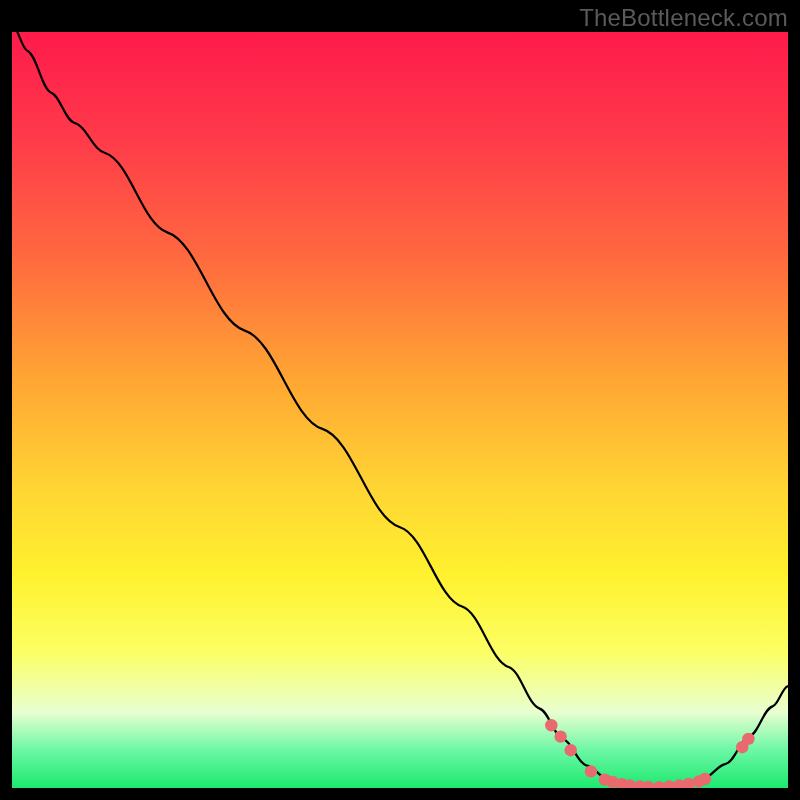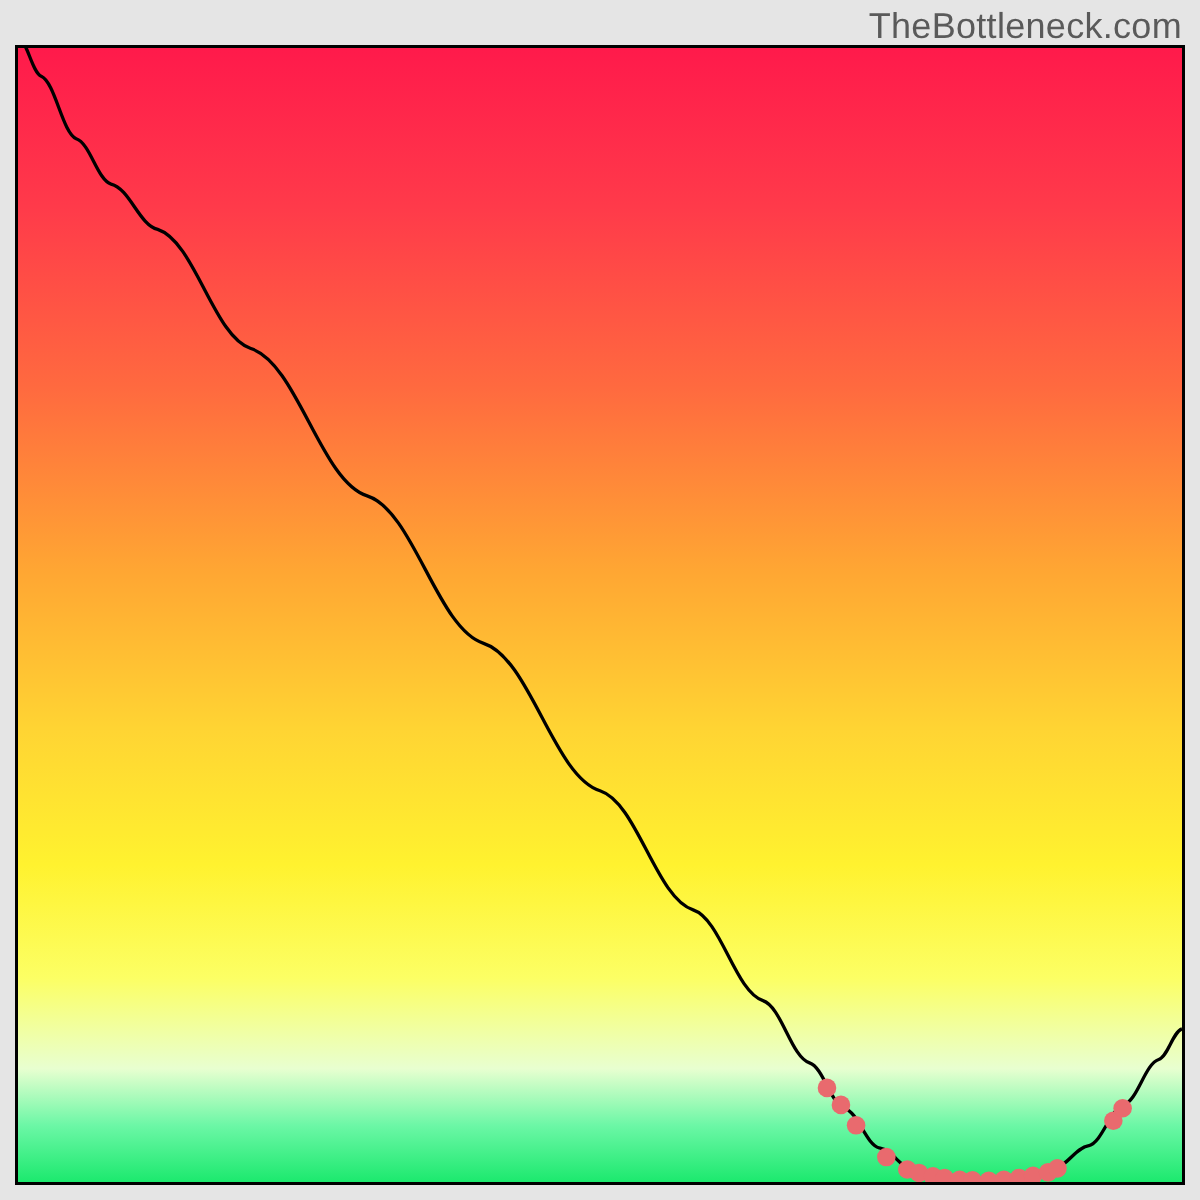--- a/index.html
+++ b/index.html
@@ -7,21 +7,21 @@
     padding: 0;
     width: 800px;
     height: 800px;
     overflow: hidden;
     font-family: Arial, Helvetica, sans-serif;
   }
   .chart-container {
     position: relative;
     width: 800px;
     height: 800px;
-    background: #e5e5e5;
+    background: #000000;
   }
   .watermark {
     position: absolute;
     top: 4px;
     right: 12px;
     font-size: 24px;
     font-weight: 500;
     color: #5a5a5a;
     letter-spacing: 0.2px;
     z-index: 5;

